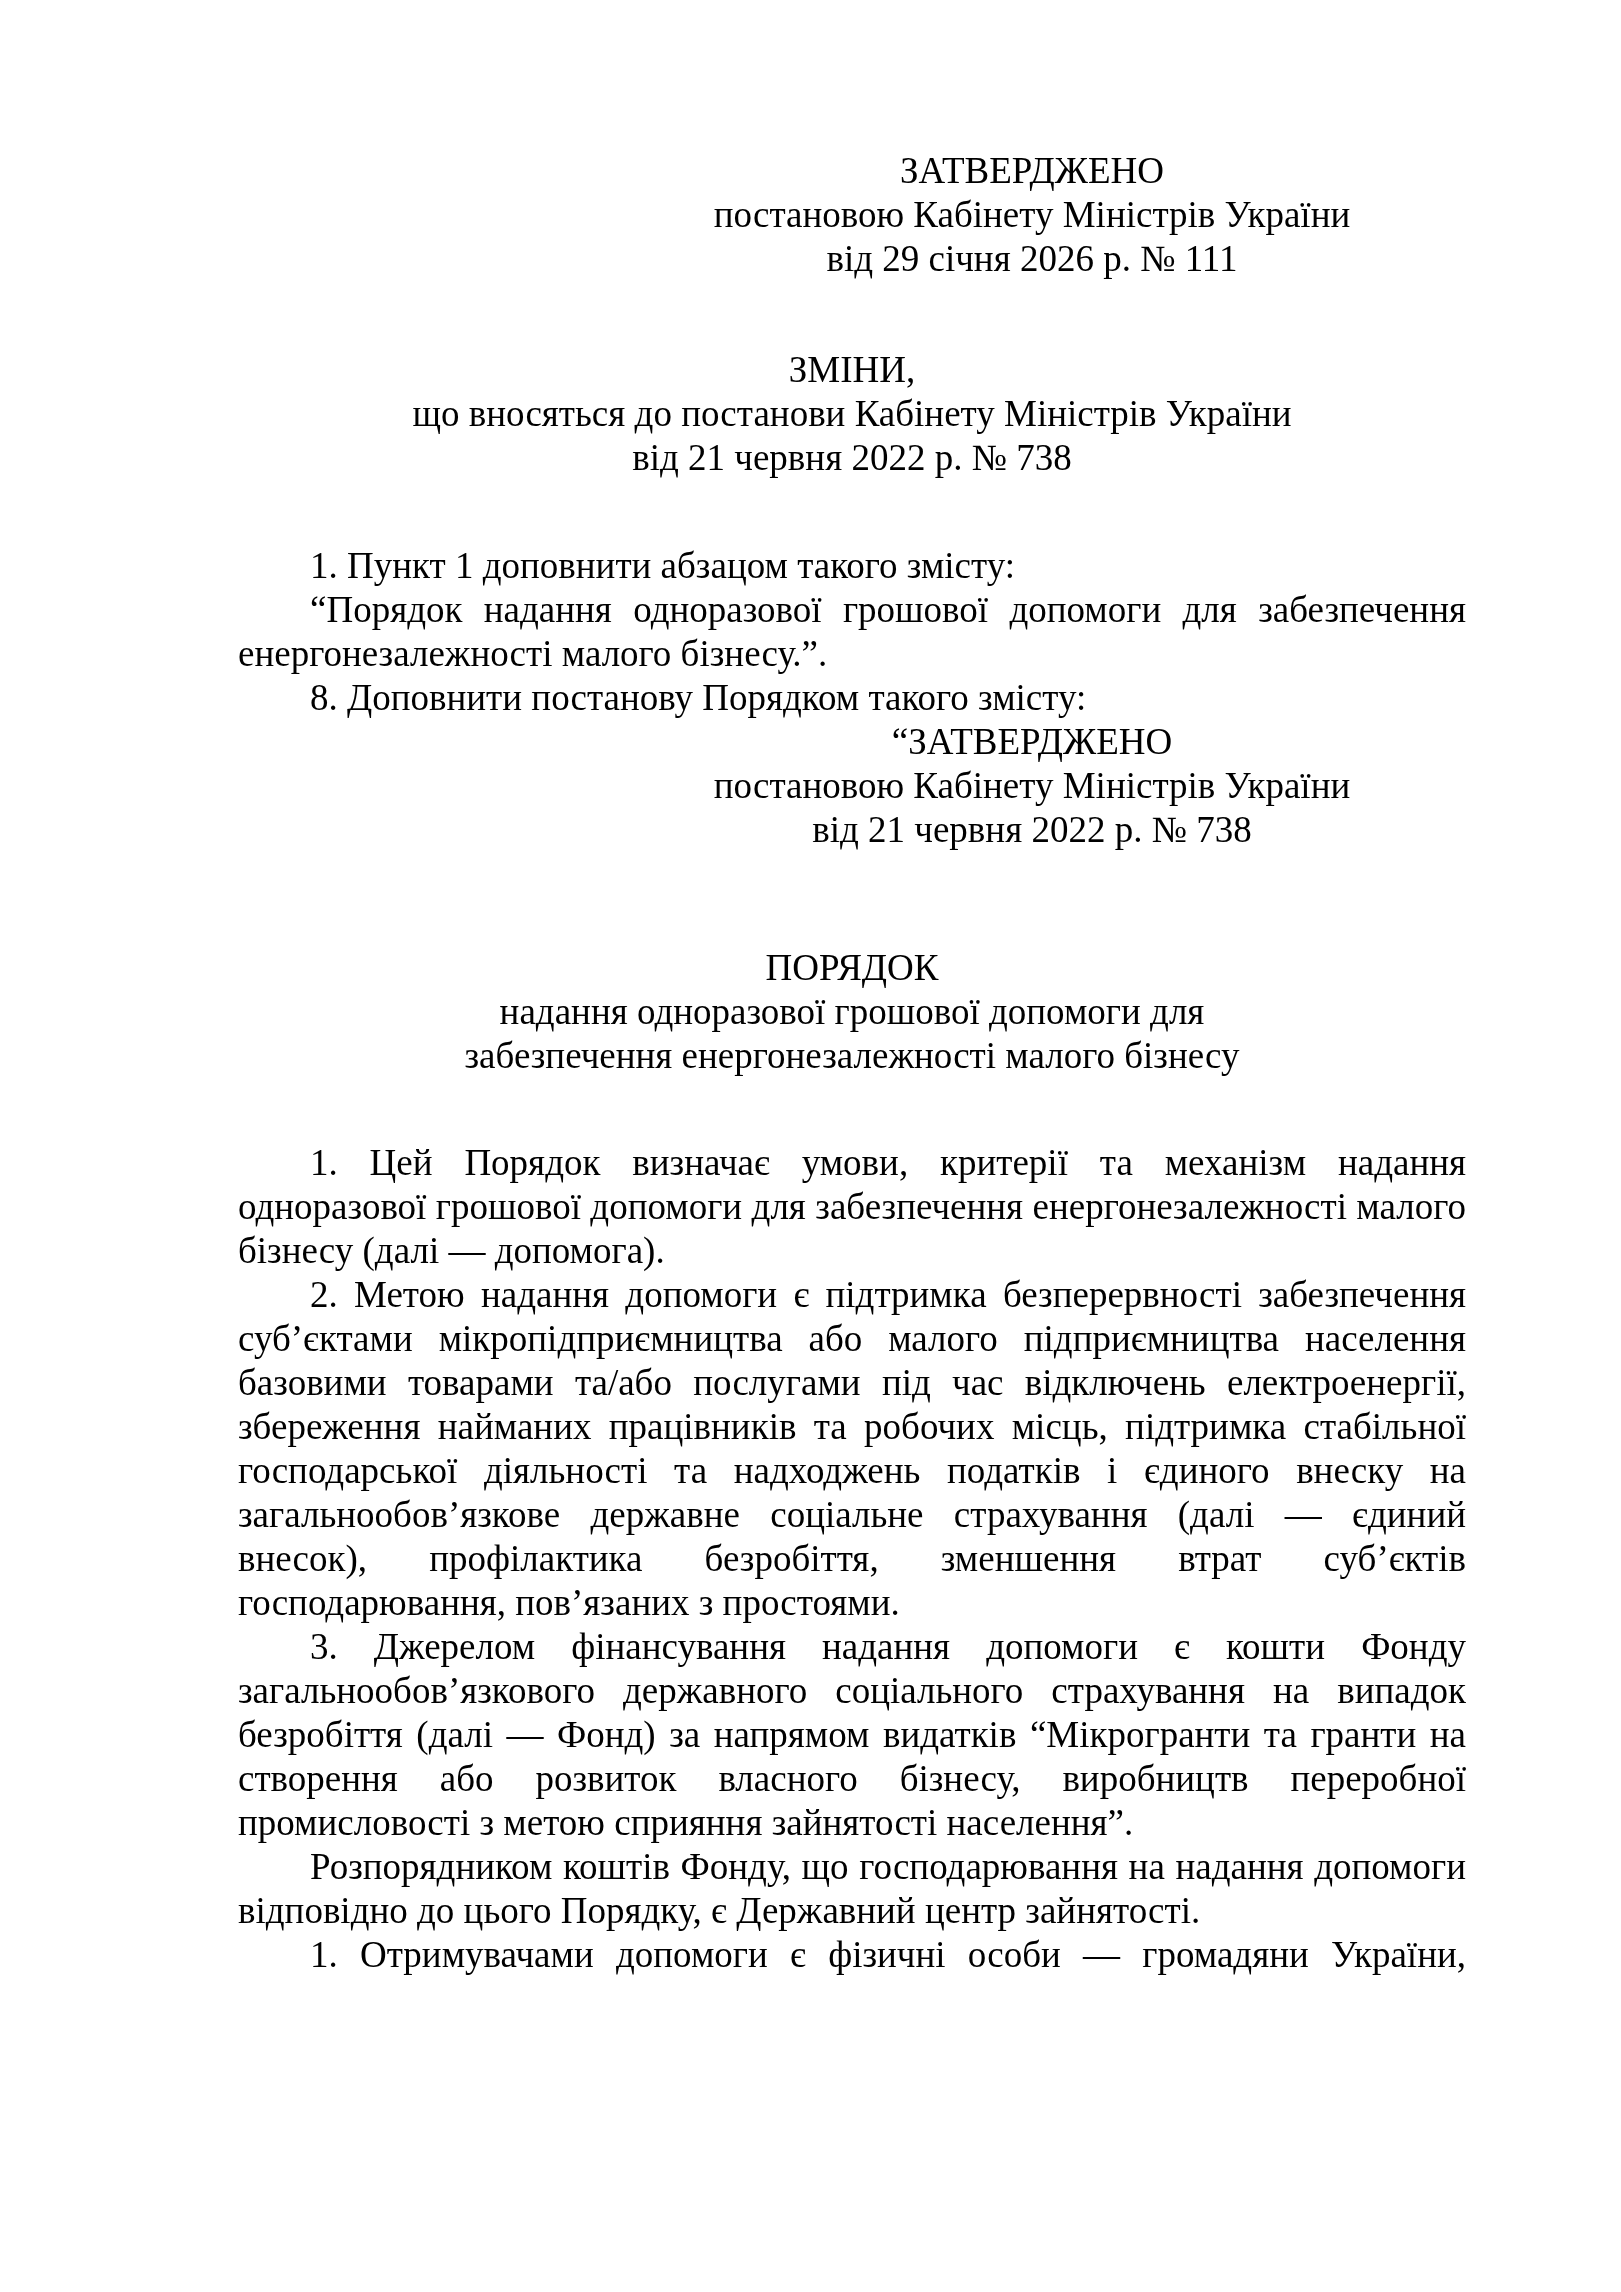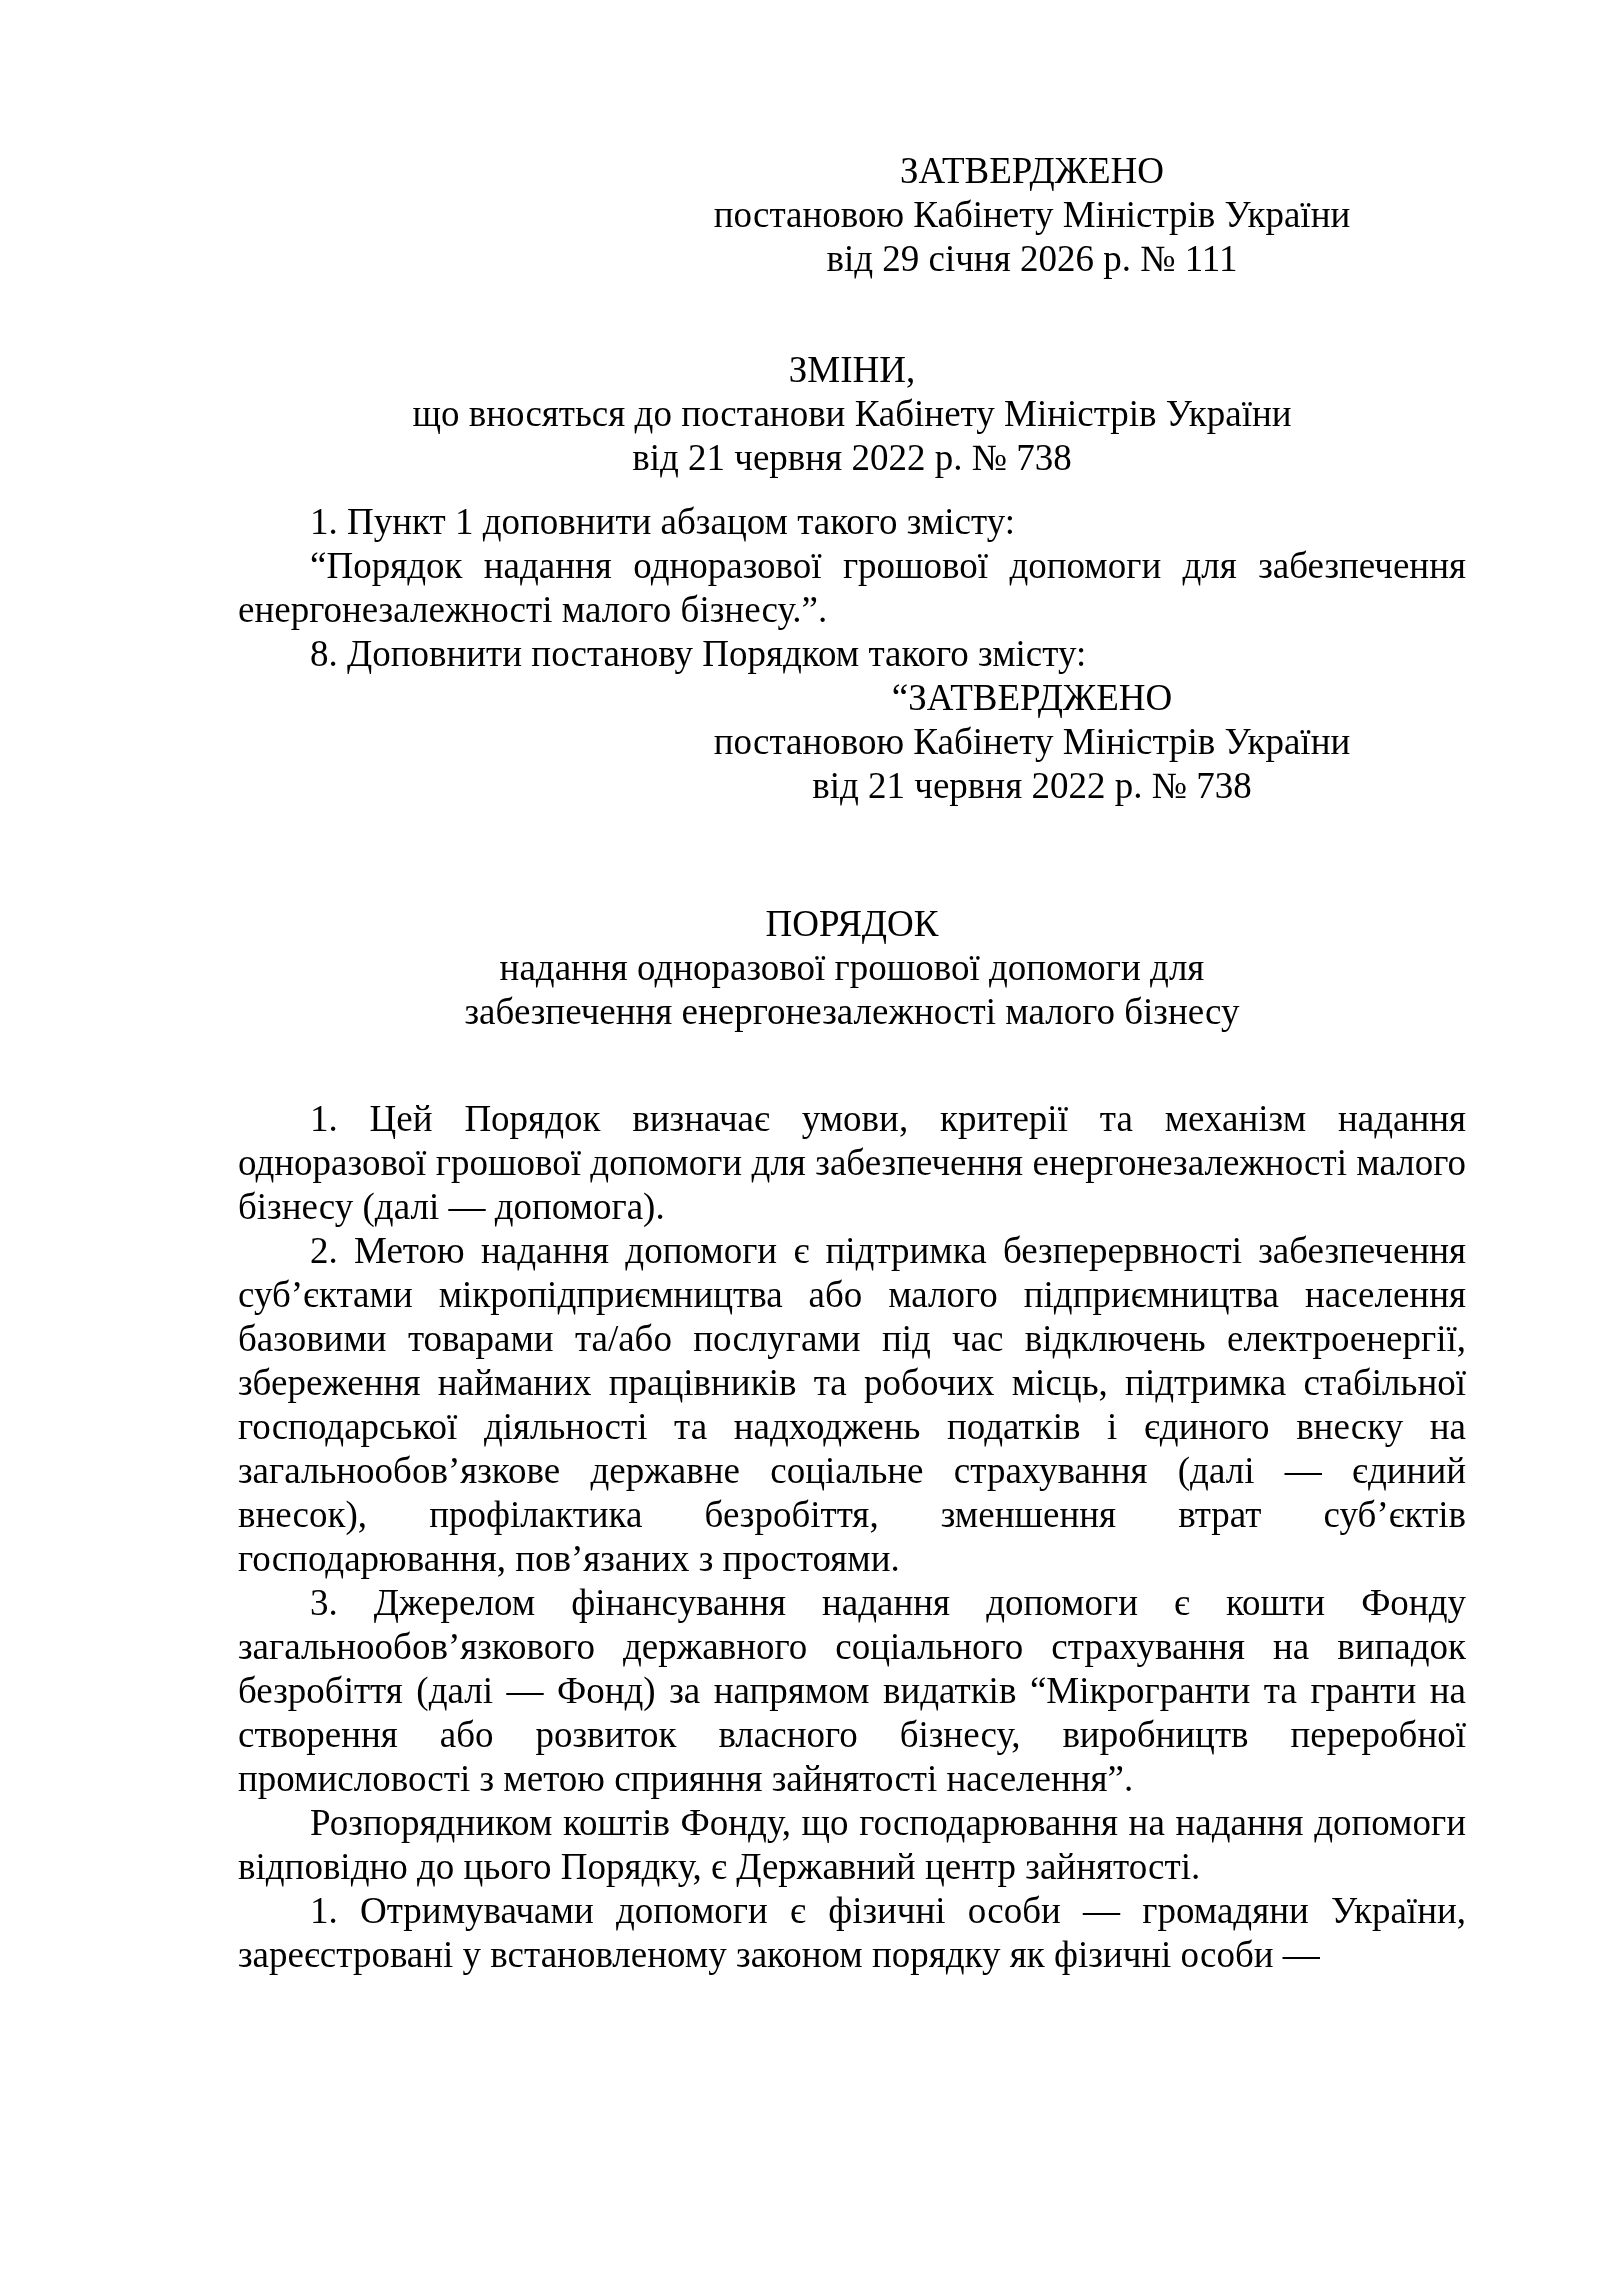--- a/index.html
+++ b/index.html
@@ -21,21 +21,21 @@
     overflow: hidden;
   }
   .approval-block {
     width: 686px;
     margin-left: 451px;
     text-align: center;
   }
   .approval-top { margin-bottom: 67px; }
   .approval-inner { margin-bottom: 94px; }
   .center-heading { text-align: center; }
-  .changes-heading { margin-bottom: 20px; }
+  .changes-heading { margin-bottom: 64px; }
   .order-heading { margin-bottom: 63px; }
   .page p {
     margin: 0;
     text-indent: 72px;
   }
   .justify { text-align: justify; }
   .m-clause1 { margin-bottom: 16.7px; }
   .m-quote  { margin-bottom: 12.7px; }
   .m-clause2 { margin-bottom: 13.7px; }
   .body-par { margin-bottom: 11.8px; }

